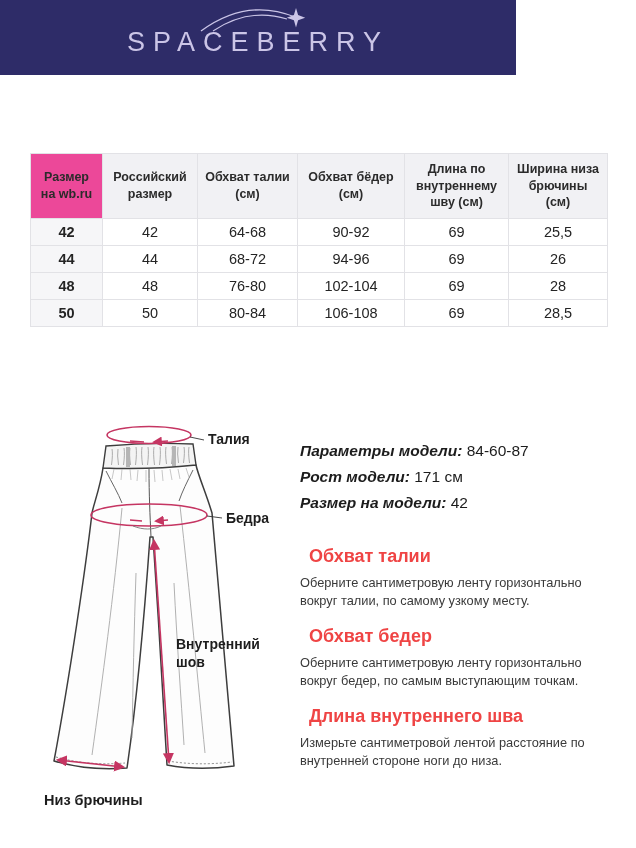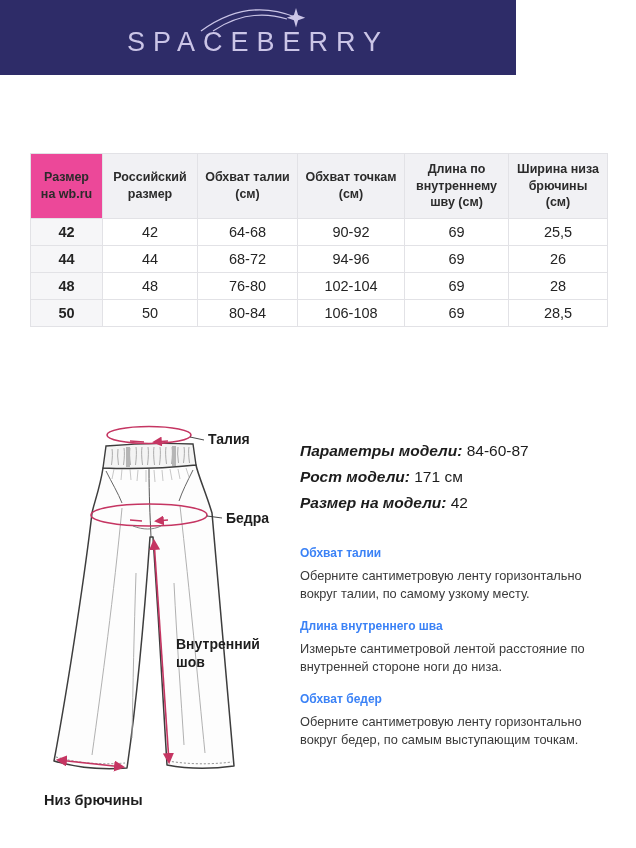--- a/index.html
+++ b/index.html
@@ -42,21 +42,21 @@
   .diagram text{font-family:"Liberation Sans","DejaVu Sans",sans-serif;fill:#1d1d1d;}
   .dlabel{font-size:14px;font-weight:600;}
   .dlabel-big{font-size:14.5px;font-weight:600;}
   
   .textcol{position:absolute;left:300px;top:363px;width:315px;}
   .model-line{font-size:15.5px;line-height:26px;color:#1c1c1c;}
   .model-line .lbl{font-weight:700;font-style:italic;}
   .model-line .val{font-weight:400;text-align:center;}
   .sections{margin-top:30px;}
   .msection{margin-bottom:16px;}
-  .msection h3{margin:0 0 7px 0;font-size:12px;font-weight:700;color:#3b82f6;}
+  .msection h3{margin:0 0 7px 9px;font-size:18px;font-weight:700;color:#ef4444;}
   .msection p{margin:0;font-size:12.8px;line-height:18px;color:#3a3a3a;max-width:300px;}
 </style>
 </head>
 <body>
 
 <div class="header">
   <div class="logo">
     <svg class="logo-star" viewBox="0 0 120 36">
       <path d="M4,30 C34,8 66,3 98,16" fill="none" stroke="#cbc5e7" stroke-width="1.3"></path>
       <path d="M16,30 C40,14 64,10 90,18" fill="none" stroke="#cbc5e7" stroke-width="1.1"></path>
@@ -75,21 +75,21 @@
         <col class="c3">
         <col class="c4">
         <col class="c5">
         <col class="c6">
     </colgroup>
     <thead>
       <tr>
         <th class="first">Размер на wb.ru</th>
         <th>Российский размер</th>
         <th>Обхват талии (см)</th>
-        <th>Обхват точкам (см)</th>
+        <th>Обхват бёдер (см)</th>
         <th>Длина по внутреннему шву (см)</th>
         <th>Ширина низа брючины (см)</th>
       </tr>
     </thead>
     <tbody>
       <tr>
         <td class="first">42</td>
         <td>42</td>
         <td>64-68</td>
         <td>90-92</td>
@@ -195,23 +195,23 @@
       <span class="lbl">Размер на модели:</span>
       <span class="val">42</span>
     </div>
 
     <div class="sections">
       <div class="msection">
         <h3>Обхват талии</h3>
         <p>Оберните сантиметровую ленту горизонтально вокруг талии, по самому узкому месту.</p>
       </div>
       <div class="msection">
+        <h3>Обхват бедер</h3>
+        <p>Оберните сантиметровую ленту горизонтально вокруг бедер, по самым выступающим точкам.</p>
+      </div>
+      <div class="msection">
         <h3>Длина внутреннего шва</h3>
         <p>Измерьте сантиметровой лентой расстояние по внутренней стороне ноги до низа.</p>
       </div>
-      <div class="msection">
-        <h3>Обхват бедер</h3>
-        <p>Оберните сантиметровую ленту горизонтально вокруг бедер, по самым выступающим точкам.</p>
-      </div>
     </div>
   </div>
 
 </div>
 
 </body></html>

